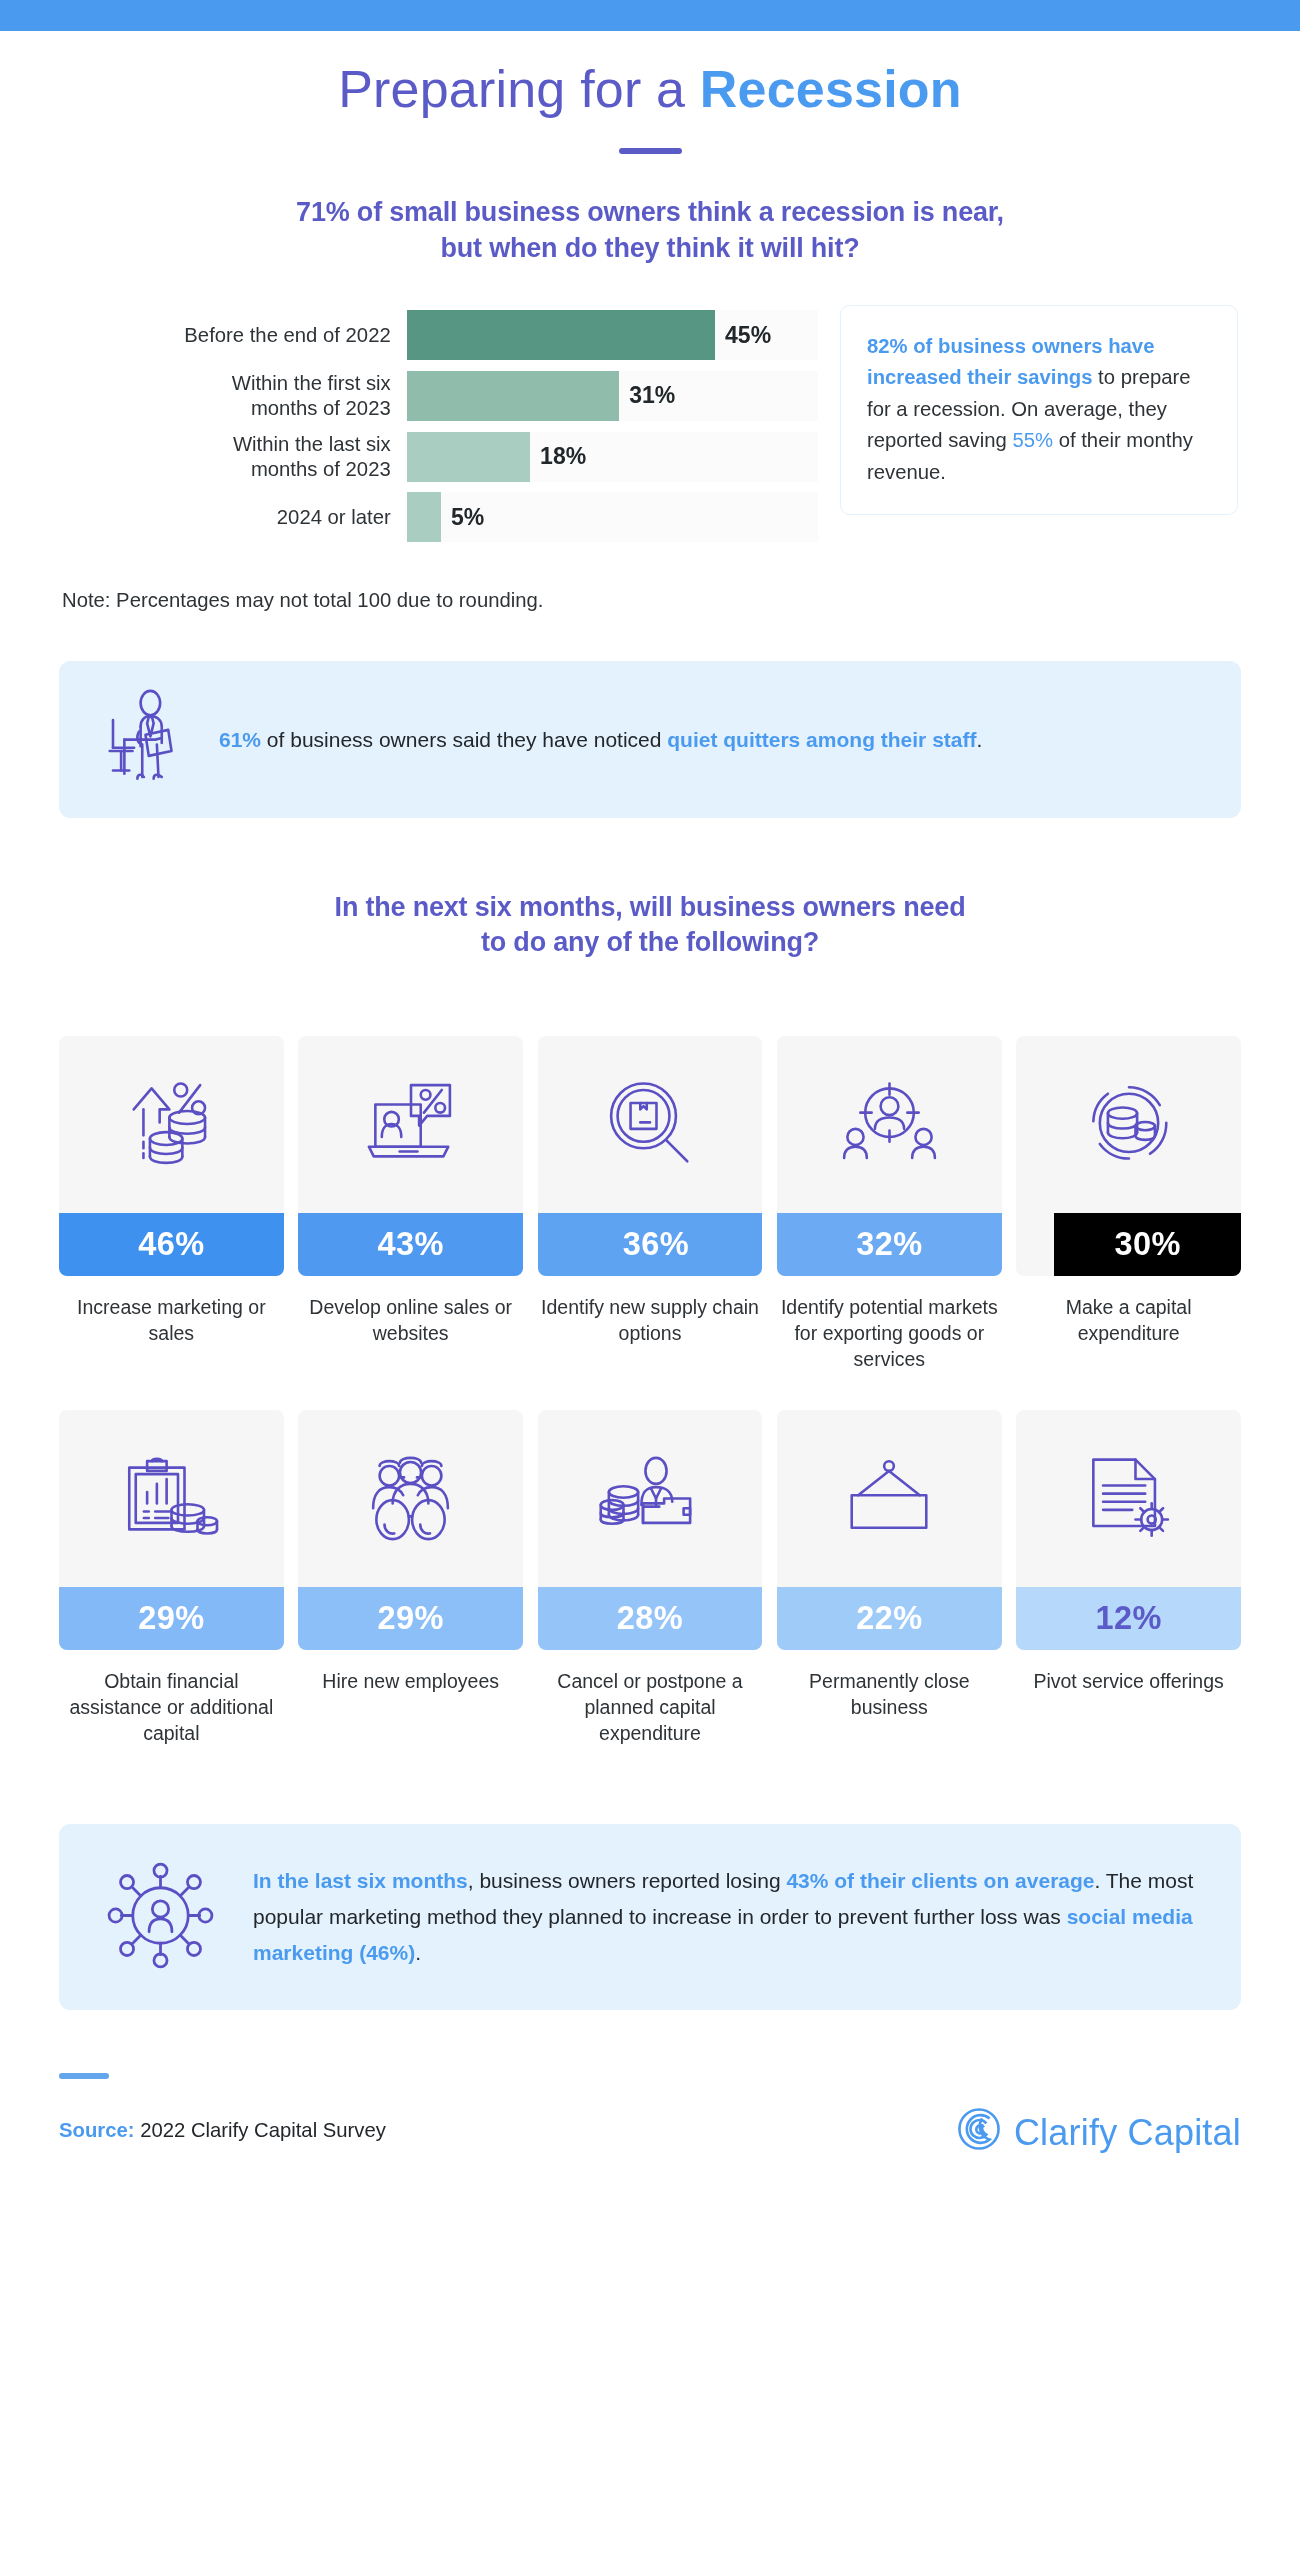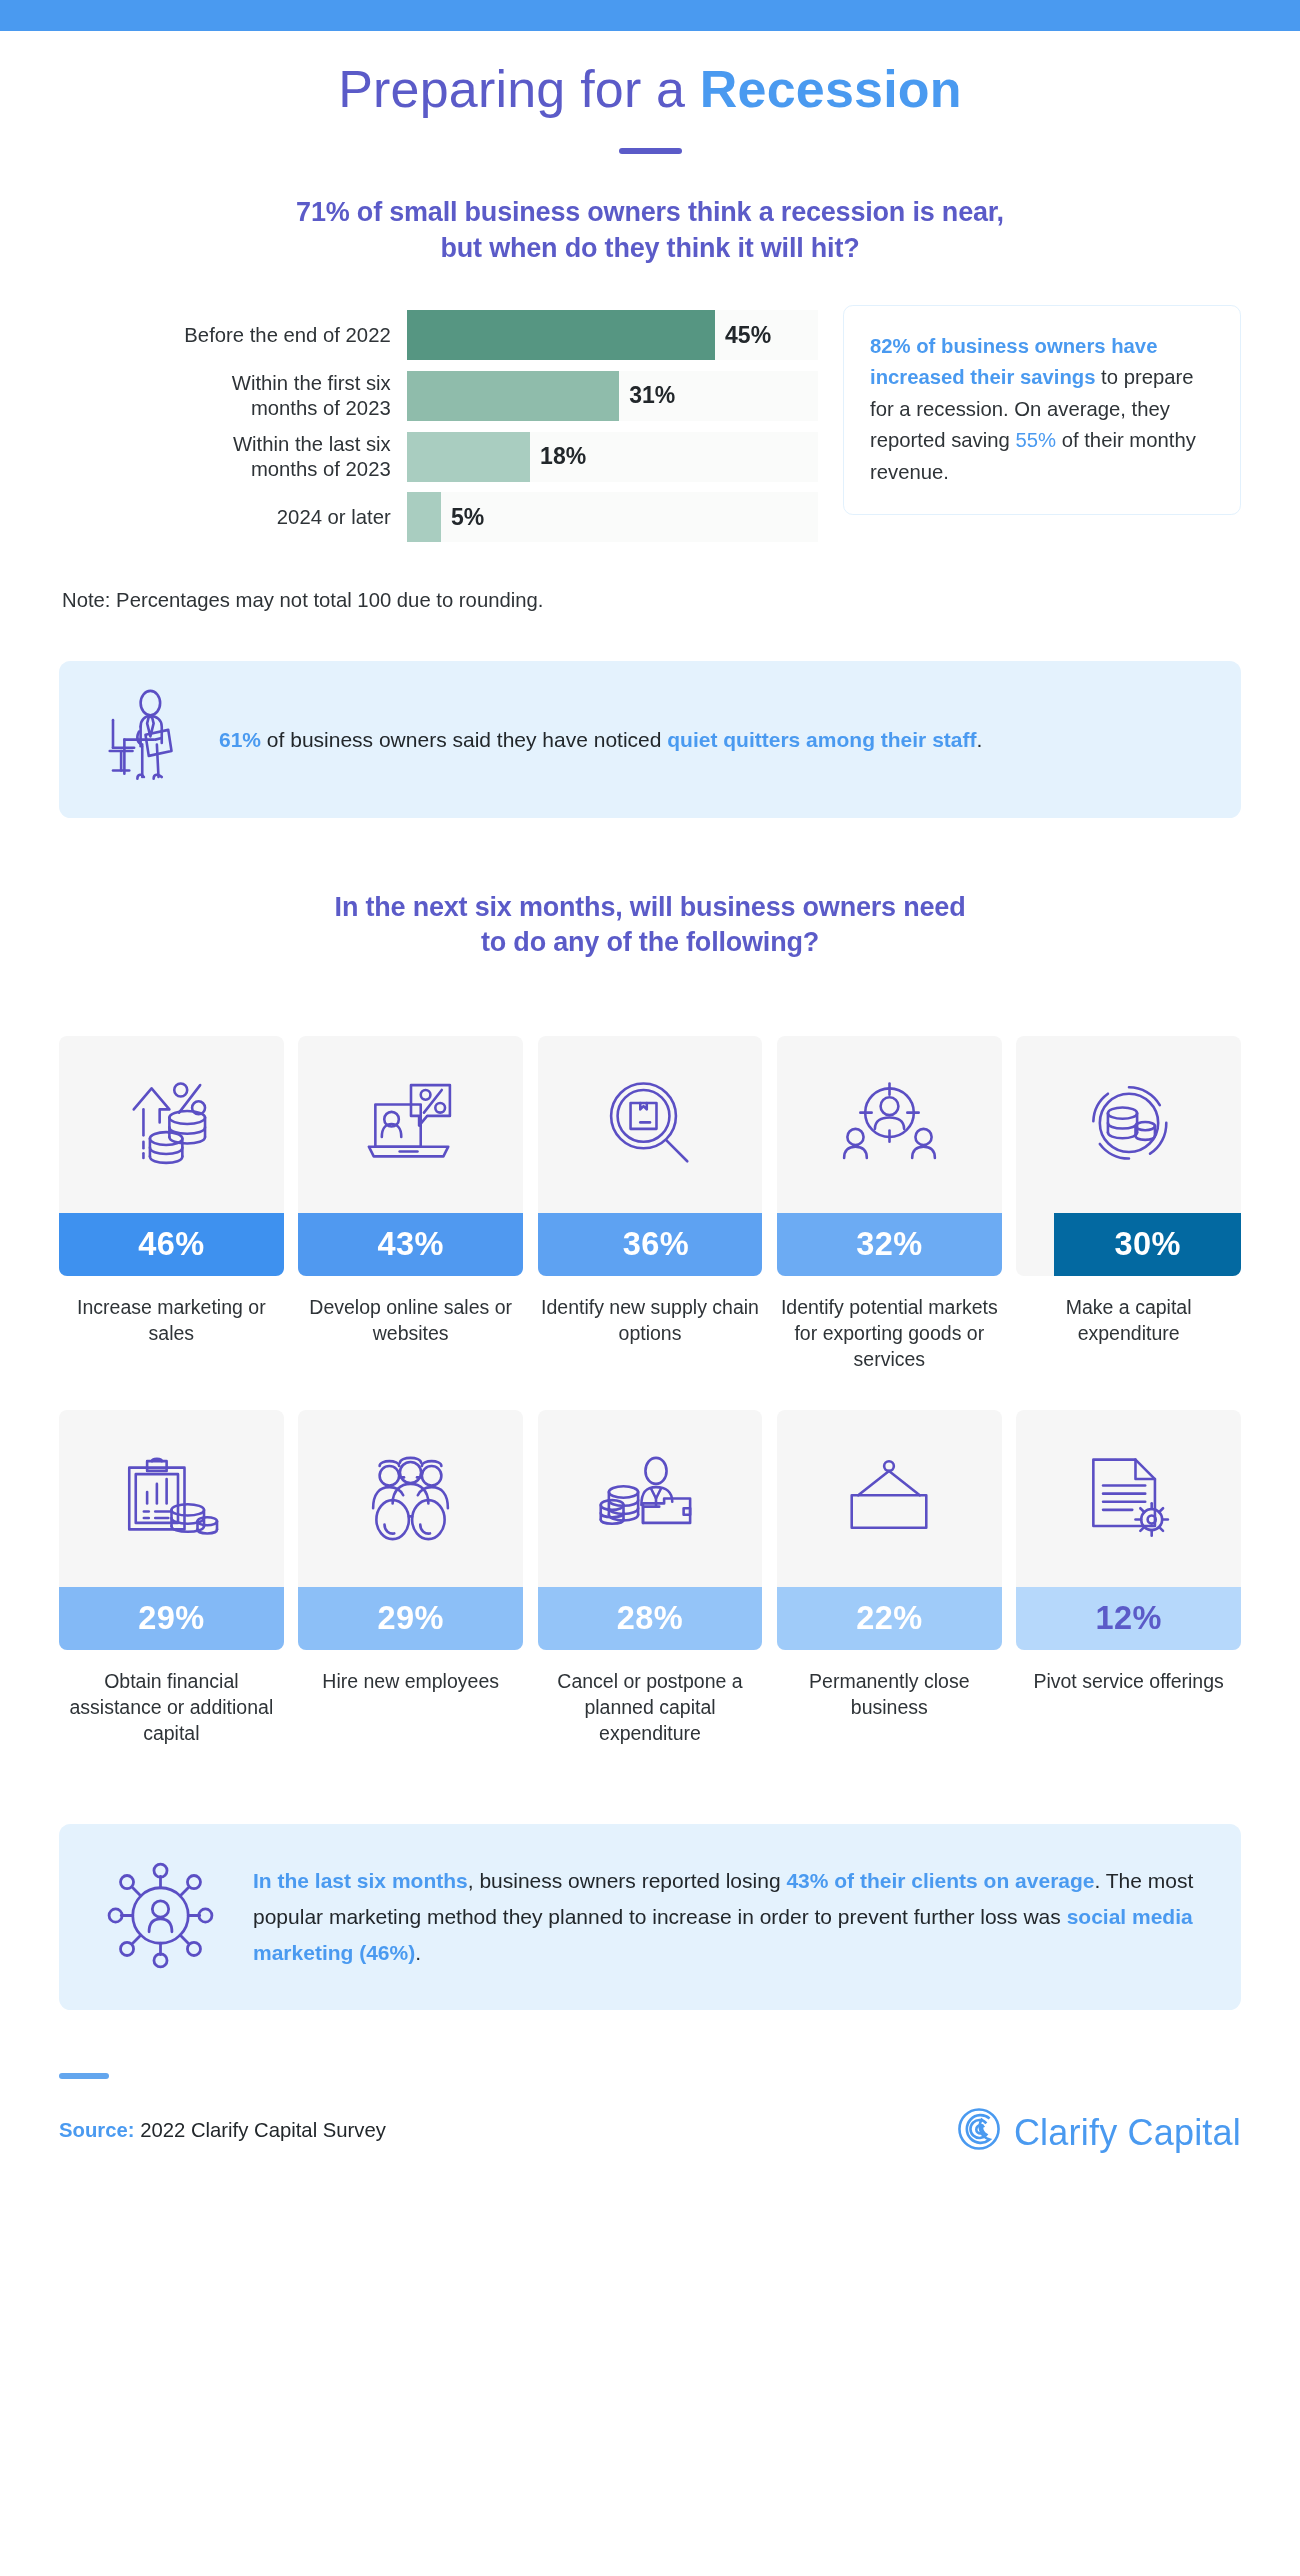--- a/index.html
+++ b/index.html
@@ -46,21 +46,20 @@
     letter-spacing: -0.2px;
   }
 
   
   .chart-block {
     display: flex;
     align-items: flex-start;
     padding: 0 59px 0 46px;
     margin-top: 44px;
     gap: 22px;
-    justify-content: space-between;
   }
   .chart-area { width: 772px; }
   .bar-row {
     display: flex;
     align-items: stretch;
     margin-bottom: 10.6px;
     height: 50px;
   }
   .bar-label {
     width: 361px;
@@ -404,21 +403,21 @@
             <path d="M32 42 L32 66"></path>
             <path d="M68 42 L68 66"></path>
             <path d="M32 54 C32 58 40 61 50 61 C60 61 68 58 68 54"></path>
             <path d="M32 66 C32 70 40 73 50 73 C60 73 68 70 68 66"></path>
             <ellipse cx="78" cy="58" rx="12" ry="5"></ellipse>
             <path d="M66 58 L66 70"></path>
             <path d="M90 58 L90 70"></path>
             <path d="M66 70 C66 73 71 75 78 75 C85 75 90 73 90 70"></path>
           </svg>
         </div>
-        <div class="card-pct" style="background: #0369a1; color: rgb(255, 255, 255); margin-left: 38px;">30%</div>
+        <div class="card-pct" style="background: #000000; color: rgb(255, 255, 255); margin-left: 38px;">30%</div>
       </div>
       <div class="card-label">Make a capital expenditure</div>
     </div>
   </div>
 
 <div class="grid row2" id="grid-row-2">
     <div class="card">
       <div class="card-box">
         <div class="card-icon">
           <svg width="101" height="91" viewBox="0 0 124 112" fill="none" stroke="#5b4fc4" stroke-width="3.2" stroke-linecap="round" stroke-linejoin="round">

